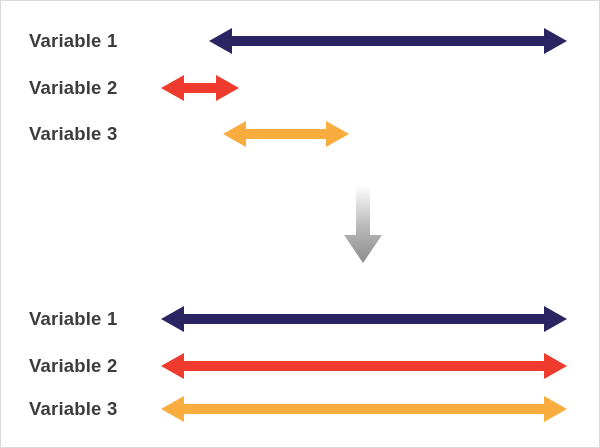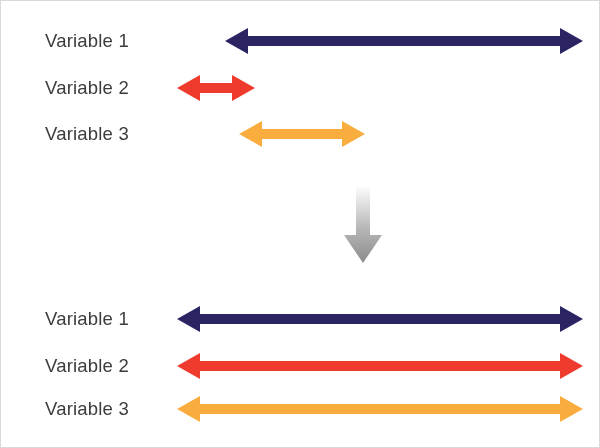--- a/index.html
+++ b/index.html
@@ -26,23 +26,24 @@
   }
 
   .panel {
     position: absolute;
     left: 0;
     width: 600px;
   }
 
   .var-row {
     position: absolute;
-    left: 16px;
+    left: 0;
     width: 536px;
     height: 34px;
+    font-weight: bold;
   }
 
   .var-label {
     position: absolute;
     left: 28px;
     top: 0;
     height: 34px;
     line-height: 34px;
     font-size: 18.5px;
     font-family: "Liberation Sans", sans-serif;

